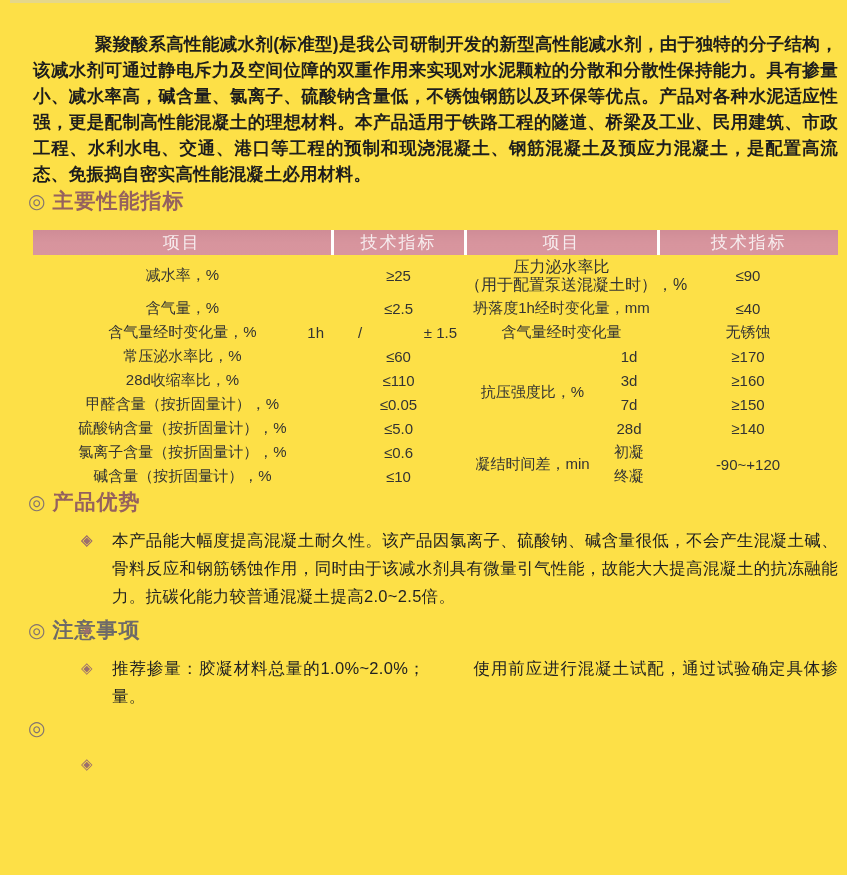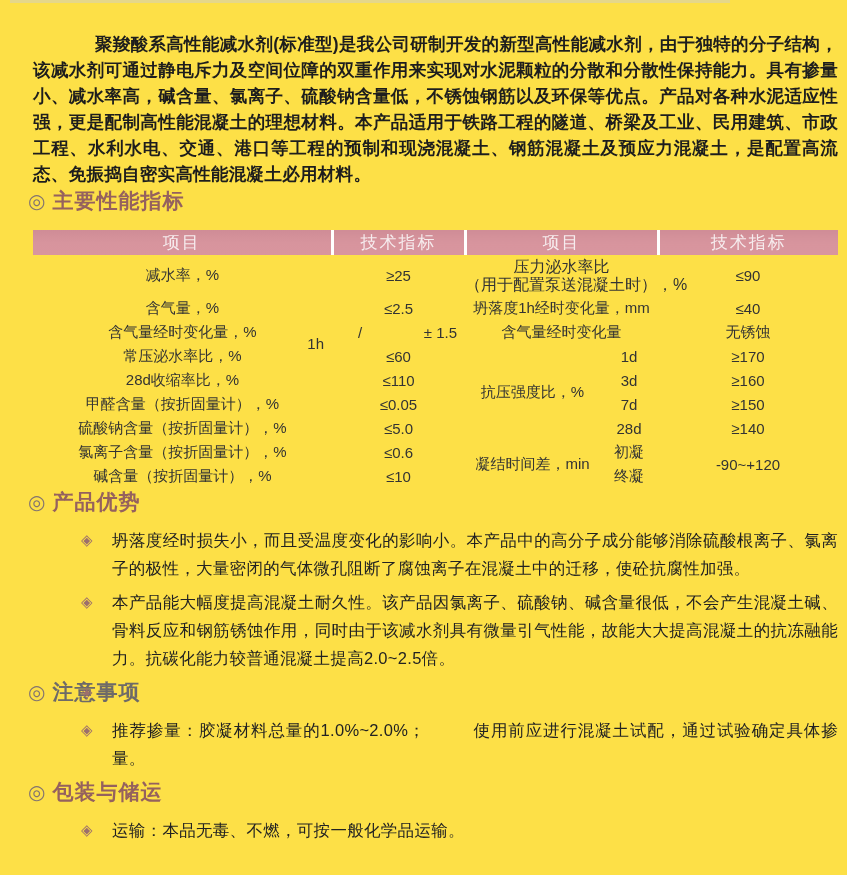--- a/index.html
+++ b/index.html
@@ -38,21 +38,21 @@
   }
   table.perf thead th {
     background:linear-gradient(180deg,#cf8c96 0%,#d7949d 50%,#d9959e 100%);
     color:#f6ecee; font-weight:normal; font-size:17px; height:25px;
     border-left:3px solid #ffffff; letter-spacing:2px;
   }
   table.perf thead th:first-child { border-left:none; }
   table.perf tbody td { height:24px; text-align:center; vertical-align:middle; padding:0; }
   table.perf tbody tr.tall td { height:41px; }
   td.rel { position:relative; }
-  td.rel .abs-r { position:absolute; right:8px; top:50%; transform:translateY(-50%);margin-top:11px; }
+  td.rel .abs-r { position:absolute; right:8px; top:50%; transform:translateY(-50%); }
   .split { display:flex; justify-content:space-between; align-items:center; padding:0 8px 0 26px; }
   .two-line div { line-height:18px; white-space:nowrap; font-size:16px; }
   td.nowrap { white-space:nowrap; }
 
   
   ul.blist { list-style:none; margin:10px 9px 0 0; padding:0 0 0 112px; }
   ul.blist li {
     position:relative; font-size:16.5px; line-height:28px; color:#222;
     margin-bottom:6px; text-align:justify; letter-spacing:.3px;
   }
@@ -159,21 +159,20 @@
     </tbody>
   </table>
 
   <h2 class="sec mt-adv">
     <span class="marker">◎</span>
     <span>产品优势</span>
   </h2>
   <ul class="blist">
     <li>
       <span class="dia">◈</span>
-      <span>坍落度经时损失小，而且受温度变化的影响小。本产品中的高分子成分能够消除硫酸根离子、氯离子的极性，大量密闭的气体微孔阻断了腐蚀离子在混凝土中的迁移，使砼抗腐性加强。</span>
     </li>
     <li>
       <span class="dia">◈</span>
       <span>本产品能大幅度提高混凝土耐久性。该产品因氯离子、硫酸钠、碱含量很低，不会产生混凝土碱、骨料反应和钢筋锈蚀作用，同时由于该减水剂具有微量引气性能，故能大大提高混凝土的抗冻融能力。抗碳化能力较普通混凝土提高2.0~2.5倍。</span>
     </li>
     <li>
       <span class="dia">◈</span>
     </li>
   </ul>
 
@@ -183,22 +182,20 @@
   </h2>
   <ul class="blist">
     <li>
       <span class="dia">◈</span>
       <span><span>推荐掺量：胶凝材料总量的1.0%~2.0%；</span><span class="inline-gap"></span><span>使用前应进行混凝土试配，通过试验确定具体掺量。</span></span>
     </li>
   </ul>
 
   <h2 class="sec mt-pack">
     <span class="marker">◎</span>
-    <span>包装与储运</span>
   </h2>
   <ul class="blist pack">
     <li>
       <span class="dia">◈</span>
-      <span>运输：本品无毒、不燃，可按一般化学品运输。</span>
     </li>
 
   </ul>
 </div>
 
 </body></html>

